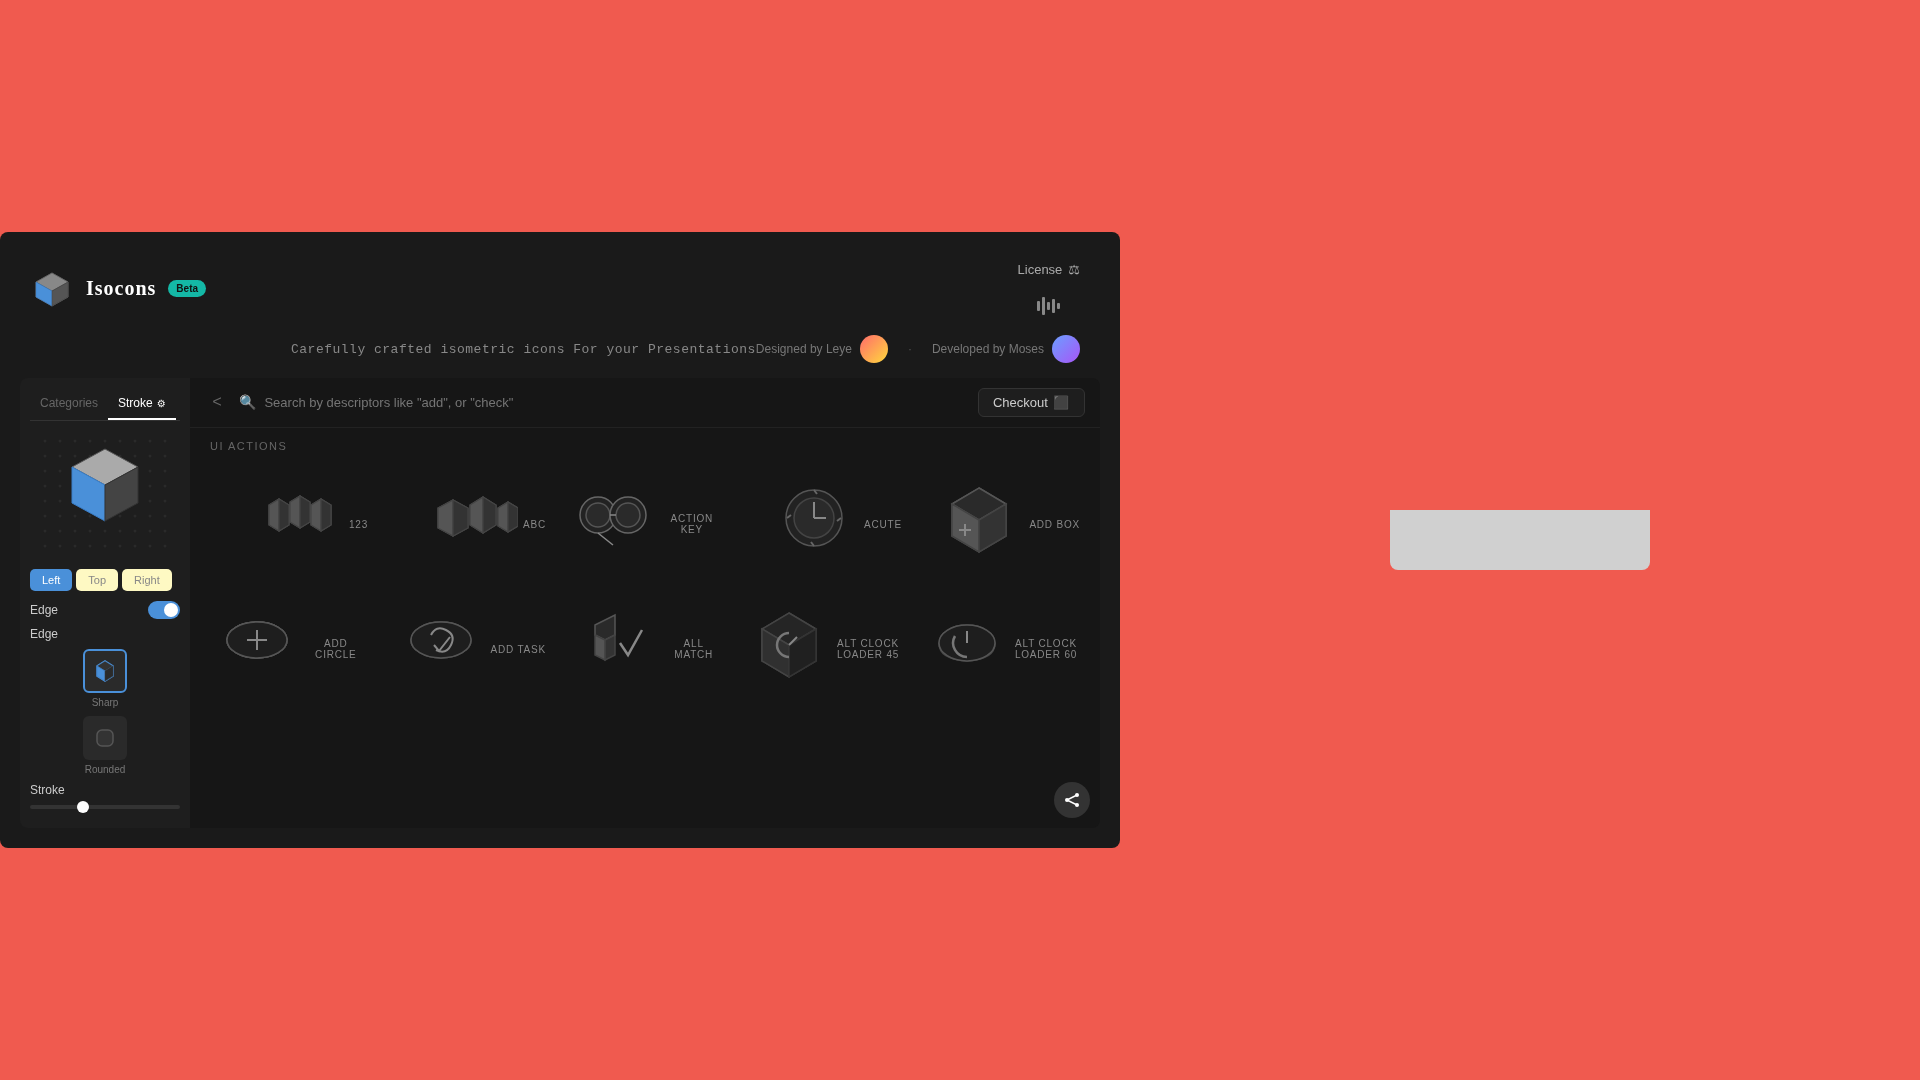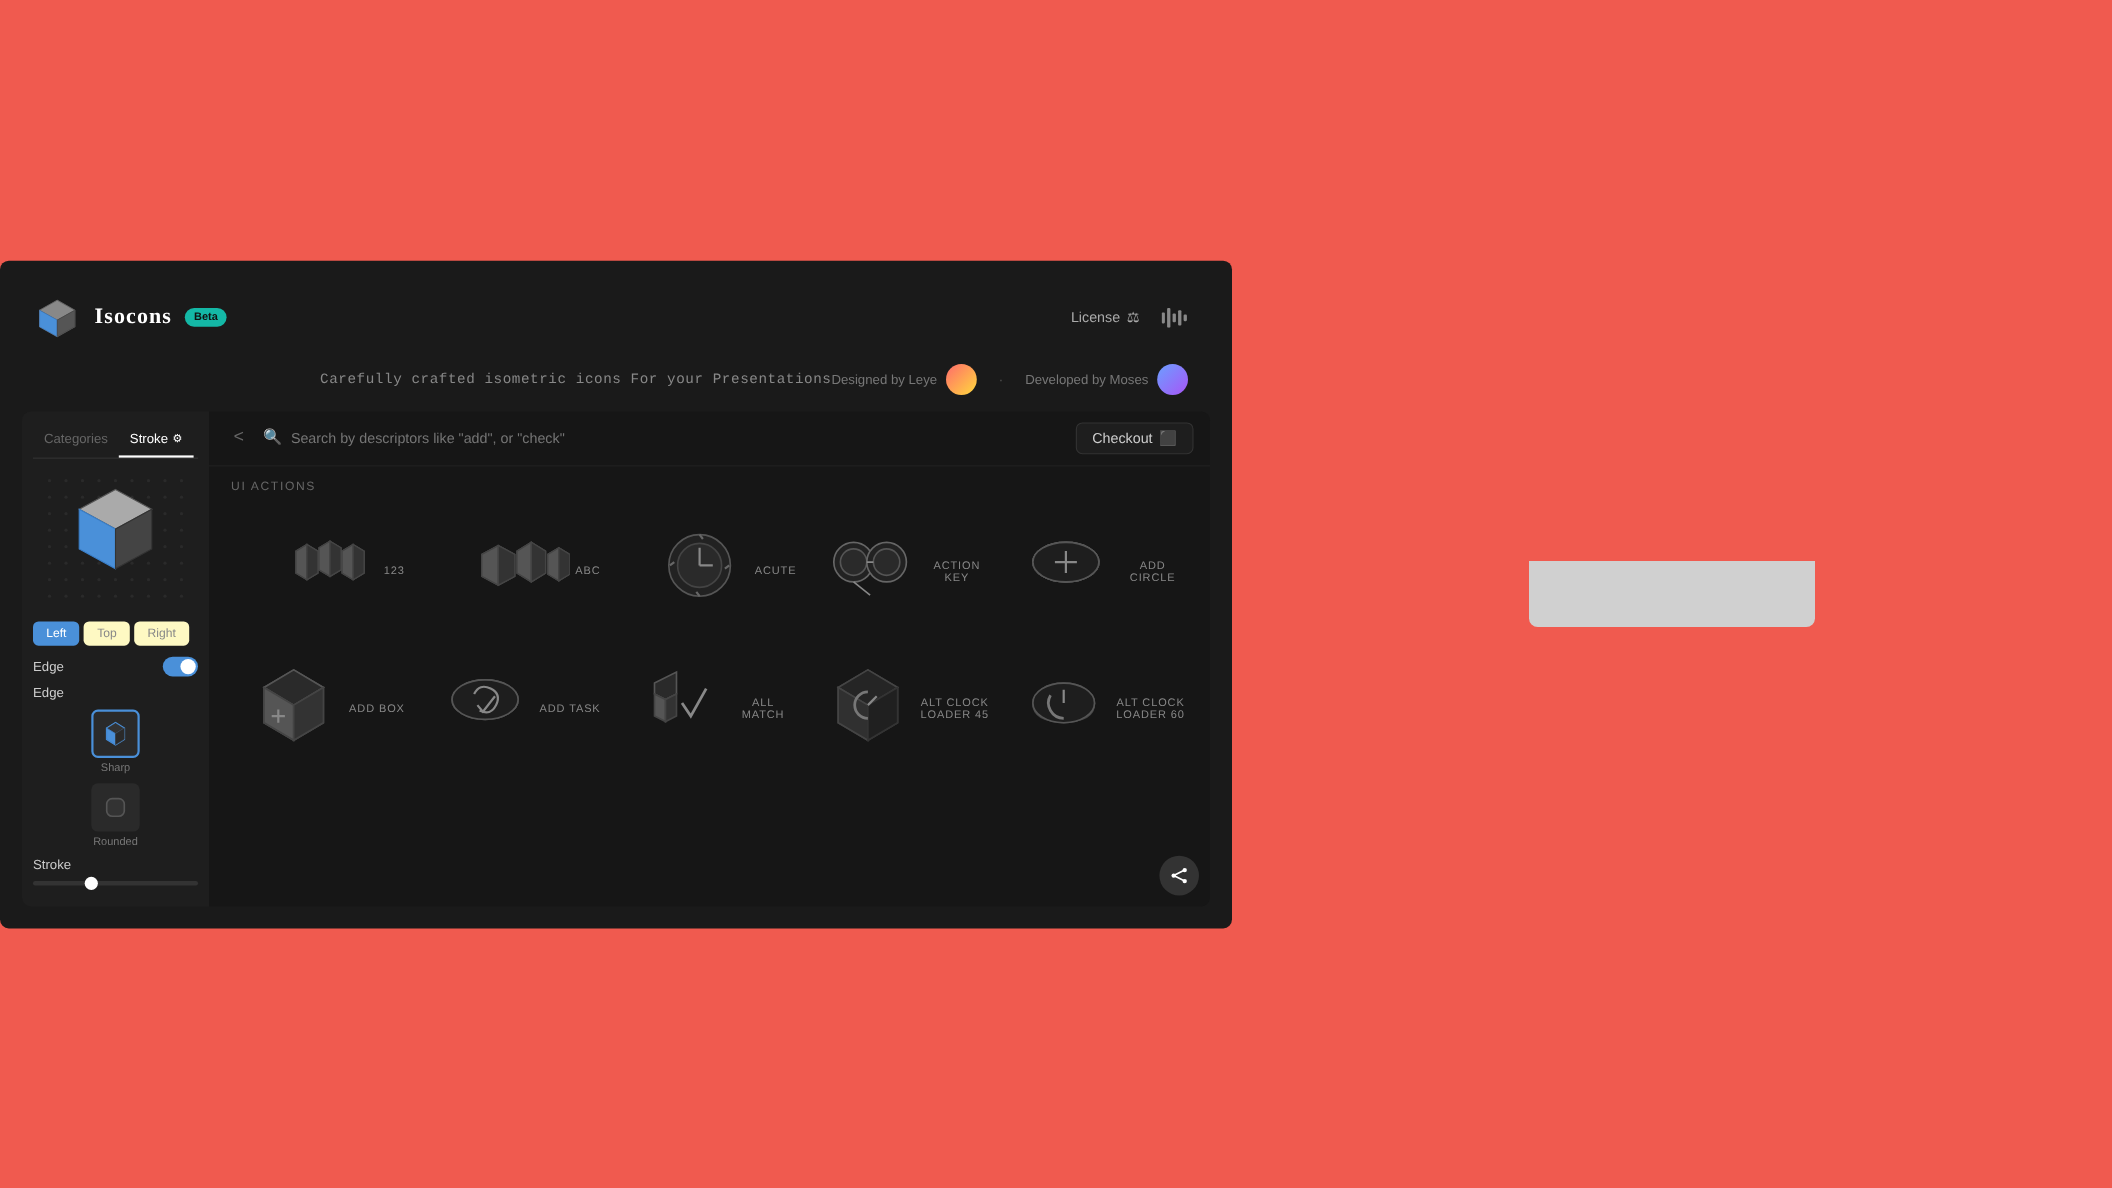--- a/index.html
+++ b/index.html
@@ -54,20 +54,21 @@
       font-size: 10px;
       font-weight: 700;
       padding: 3px 8px;
       border-radius: 12px;
       font-family: sans-serif;
     }
     .header-right {
       display: flex;
       align-items: center;
       gap: 20px;
+      flex-direction: column;
     }
     .license-btn {
       display: flex;
       align-items: center;
       gap: 6px;
       color: #aaa;
       font-size: 13px;
       font-family: sans-serif;
       cursor: pointer;
     }
@@ -612,87 +613,87 @@
             </svg>
           </div>
           <span class="icon-label">ABC</span>
         </div>
 
         <div class="icon-card">
           <div class="icon-visual">
             <svg width="90" height="80" viewBox="0 0 90 80">
               <g stroke="#777" stroke-width="1.5" fill="none">
 
-                <circle cx="45" cy="38" r="28" fill="#222" stroke="#555"></circle>
-                <circle cx="45" cy="38" r="20" fill="#2a2a2a" stroke="#444"></circle>
-
-                <g stroke="#666" fill="none">
-                  <path d="M45,10 L48,14 M72,38 L68,41 M45,66 L42,62 M18,38 L22,35" stroke-width="2"></path>
-                </g>
-
-                <line x1="45" y1="38" x2="45" y2="22" stroke="#888" stroke-width="2"></line>
-                <line x1="45" y1="38" x2="57" y2="38" stroke="#888" stroke-width="2"></line>
-              </g>
-            </svg>
-          </div>
-          <span class="icon-label">ACUTE</span>
-        </div>
-
-        <div class="icon-card">
-          <div class="icon-visual">
-            <svg width="90" height="80" viewBox="0 0 90 80">
-              <g stroke="#777" stroke-width="1.5" fill="none">
-
                 <circle cx="30" cy="35" r="18" stroke="#666" fill="#222"></circle>
                 <circle cx="30" cy="35" r="12" stroke="#555" fill="#2a2a2a"></circle>
                 <circle cx="60" cy="35" r="18" stroke="#666" fill="#222"></circle>
                 <circle cx="60" cy="35" r="12" stroke="#555" fill="#2a2a2a"></circle>
                 <line x1="42" y1="35" x2="48" y2="35" stroke="#888"></line>
                 <line x1="30" y1="53" x2="45" y2="65" stroke="#888"></line>
               </g>
             </svg>
           </div>
           <span class="icon-label">ACTION KEY</span>
         </div>
 
         <div class="icon-card">
           <div class="icon-visual">
             <svg width="90" height="80" viewBox="0 0 90 80">
-              <g stroke="#666" stroke-width="1.5" fill="none">
-
-                <ellipse cx="45" cy="35" rx="30" ry="18" fill="#222" stroke="#555"></ellipse>
-                <ellipse cx="45" cy="35" rx="30" ry="18" fill="none" stroke="#666"></ellipse>
-
-                <path d="M15,35 Q15,50 45,50 Q75,50 75,35" fill="#2a2a2a" stroke="#444"></path>
-                <ellipse cx="45" cy="35" rx="30" ry="18" fill="#1e1e1e" stroke="#555"></ellipse>
-
-                <line x1="45" y1="25" x2="45" y2="45" stroke="#888" stroke-width="2"></line>
-                <line x1="35" y1="35" x2="55" y2="35" stroke="#888" stroke-width="2"></line>
-              </g>
-            </svg>
-          </div>
-          <span class="icon-label">ADD CIRCLE</span>
+              <g stroke="#777" stroke-width="1.5" fill="none">
+
+                <circle cx="45" cy="38" r="28" fill="#222" stroke="#555"></circle>
+                <circle cx="45" cy="38" r="20" fill="#2a2a2a" stroke="#444"></circle>
+
+                <g stroke="#666" fill="none">
+                  <path d="M45,10 L48,14 M72,38 L68,41 M45,66 L42,62 M18,38 L22,35" stroke-width="2"></path>
+                </g>
+
+                <line x1="45" y1="38" x2="45" y2="22" stroke="#888" stroke-width="2"></line>
+                <line x1="45" y1="38" x2="57" y2="38" stroke="#888" stroke-width="2"></line>
+              </g>
+            </svg>
+          </div>
+          <span class="icon-label">ACUTE</span>
         </div>
 
         <div class="icon-card">
           <div class="icon-visual">
             <svg width="90" height="80" viewBox="0 0 90 80">
               <g stroke="#666" stroke-width="1.5" fill="none">
 
                 <polygon points="45,8 72,24 72,56 45,72 18,56 18,24" fill="none" stroke="#555"></polygon>
                 <polygon points="45,8 72,24 45,40 18,24" fill="#2a2a2a" stroke="#555"></polygon>
                 <polygon points="18,24 45,40 45,72 18,56" fill="#555" stroke="#444"></polygon>
                 <polygon points="72,24 45,40 45,72 72,56" fill="#333" stroke="#444"></polygon>
 
                 <line x1="31" y1="56" x2="31" y2="44" stroke="#888" stroke-width="2"></line>
                 <line x1="25" y1="50" x2="37" y2="50" stroke="#888" stroke-width="2"></line>
               </g>
             </svg>
           </div>
           <span class="icon-label">ADD BOX</span>
+        </div>
+
+        <div class="icon-card">
+          <div class="icon-visual">
+            <svg width="90" height="80" viewBox="0 0 90 80">
+              <g stroke="#666" stroke-width="1.5" fill="none">
+
+                <ellipse cx="45" cy="35" rx="30" ry="18" fill="#222" stroke="#555"></ellipse>
+                <ellipse cx="45" cy="35" rx="30" ry="18" fill="none" stroke="#666"></ellipse>
+
+                <path d="M15,35 Q15,50 45,50 Q75,50 75,35" fill="#2a2a2a" stroke="#444"></path>
+                <ellipse cx="45" cy="35" rx="30" ry="18" fill="#1e1e1e" stroke="#555"></ellipse>
+
+                <line x1="45" y1="25" x2="45" y2="45" stroke="#888" stroke-width="2"></line>
+                <line x1="35" y1="35" x2="55" y2="35" stroke="#888" stroke-width="2"></line>
+              </g>
+            </svg>
+          </div>
+          <span class="icon-label">ADD CIRCLE</span>
         </div>
 
         <div class="icon-card">
           <div class="icon-visual">
             <svg width="90" height="80" viewBox="0 0 90 80">
               <g stroke="#666" stroke-width="1.5" fill="none">
 
                 <ellipse cx="45" cy="35" rx="30" ry="18" fill="#1e1e1e" stroke="#555"></ellipse>
                 <path d="M15,35 Q15,50 45,50 Q75,50 75,35" fill="#2a2a2a" stroke="#444"></path>
                 <ellipse cx="45" cy="35" rx="30" ry="18" fill="#1e1e1e" stroke="#555"></ellipse>

